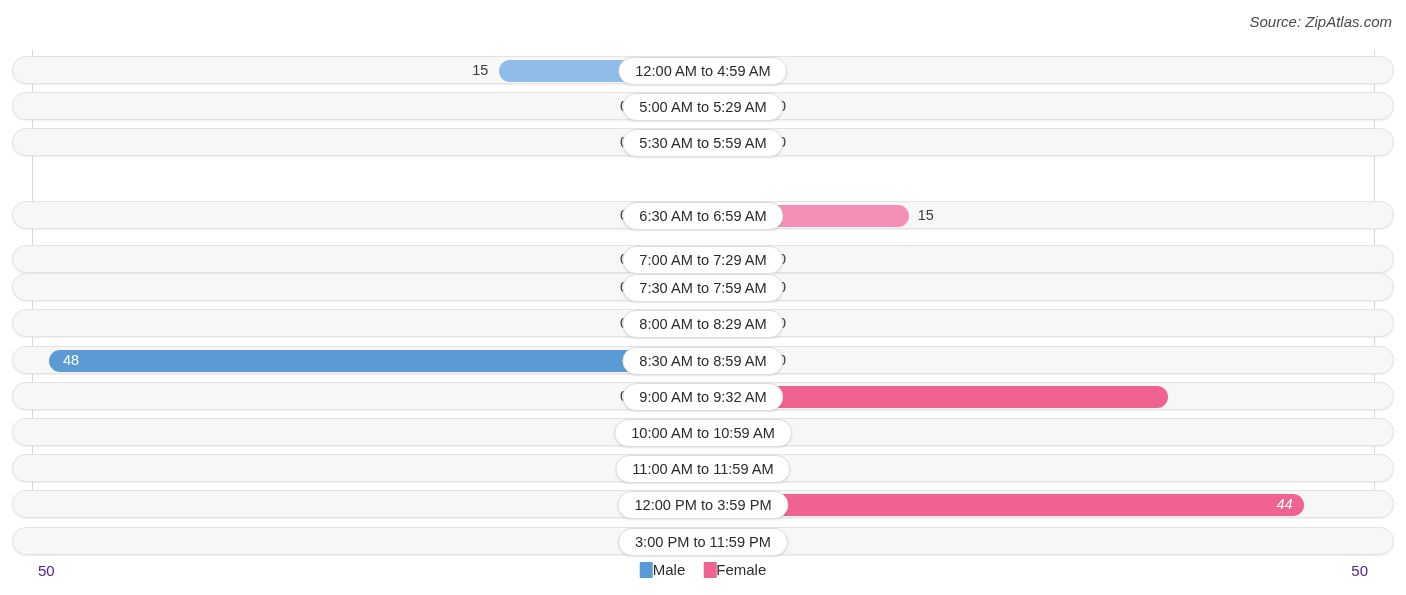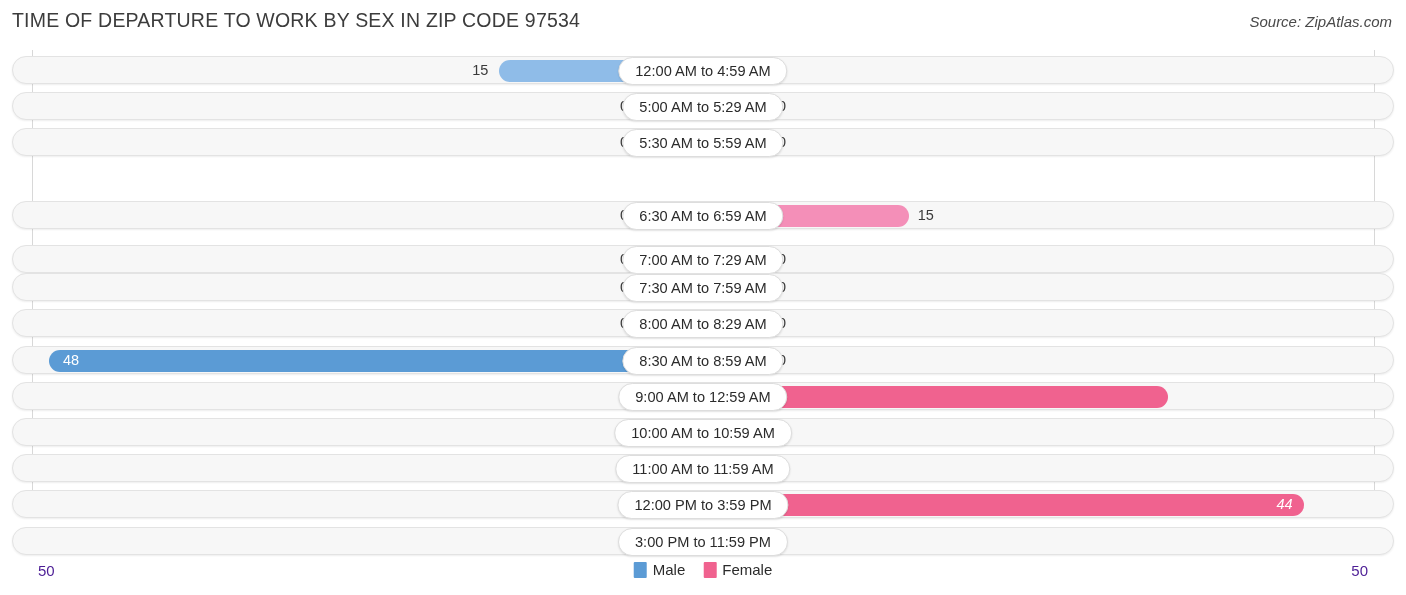--- a/index.html
+++ b/index.html
@@ -93,30 +93,29 @@
     font-size: 15px; color: #4c1d95;
   }
   #axis-end-left  { left: 38px; }
   #axis-end-right { right: 38px; }
 
   #legend {
     position: absolute; left: 50%; transform: translateX(-50%);
     top: 5px;
     display: flex; align-items: center; gap: 18px;
   }
-  .legend-item { display: flex; align-items: center; gap: 6px; }
+  .legend-item { display: flex; align-items: center; }
   .legend-swatch { width: 13px; height: 16px; border-radius: 1px; }
   .legend-label { font-size: 15px; color: #2b2b2b; }
 </style>
 </head>
 <body>
 
 <div id="page">
 
-  <div id="title">TIME OF DEPARTURE TO WORK BY SEX IN ZIP CODE 97534</div>
   <div id="source">Source: ZipAtlas.com</div>
 
   <div id="plot">
     <div class="axisline" id="axis-left"></div>
     <div class="axisline" id="axis-right"></div>
 
   <div class="row" style="top: 6px;">
         <div class="bar bar-male" style="background: rgb(143, 188, 232); width: 204.688px; left: 486.312px;"></div>
         <div class="bar bar-female zero-female" style="background: rgb(247, 168, 196); width: 65px; left: 691px;"></div>
         <div class="val val-male" style="right: 904.688px; left: auto; width: auto;">15</div>
@@ -170,21 +169,21 @@
         <div class="bar bar-female zero-female" style="background: rgb(247, 168, 196); width: 65px; left: 691px;"></div>
         <div class="val-in" style="left: 50px;">48</div>
         <div class="val val-female" style="left: 765px;">0</div>
         <div class="cat">8:30 AM to 8:59 AM</div>
       </div>
       <div class="row" style="top: 331.8px;">
         <div class="bar bar-male zero-male" style="background: rgb(168, 200, 234); width: 65px; left: 626px;"></div>
         <div class="bar bar-female" style="background: rgb(240, 98, 143); width: 463.958px; left: 691px;"></div>
         <div class="val val-male" style="right: 765px; left: auto; width: auto;">0</div>
         <div class="val-in" style="left: 1126.96px; margin-top: 40px;">34</div>
-        <div class="cat">9:00 AM to 12:59 AM</div>
+        <div class="cat">9:00 AM to 9:32 AM</div>
       </div>
       <div class="row" style="top: 368px;">
         <div class="bar bar-male zero-male" style="background: rgb(168, 200, 234); width: 65px; left: 626px;"></div>
         <div class="bar bar-female zero-female" style="background: rgb(247, 168, 196); width: 65px; left: 691px;"></div>
         <div class="val val-male" style="right: 765px; left: auto; width: auto;">0</div>
         <div class="val val-female" style="left: 765px;">0</div>
         <div class="cat">10:00 AM to 10:59 AM</div>
       </div>
       <div class="row" style="top: 404.2px;">
         <div class="bar bar-male zero-male" style="background: rgb(168, 200, 234); width: 65px; left: 626px;"></div>

